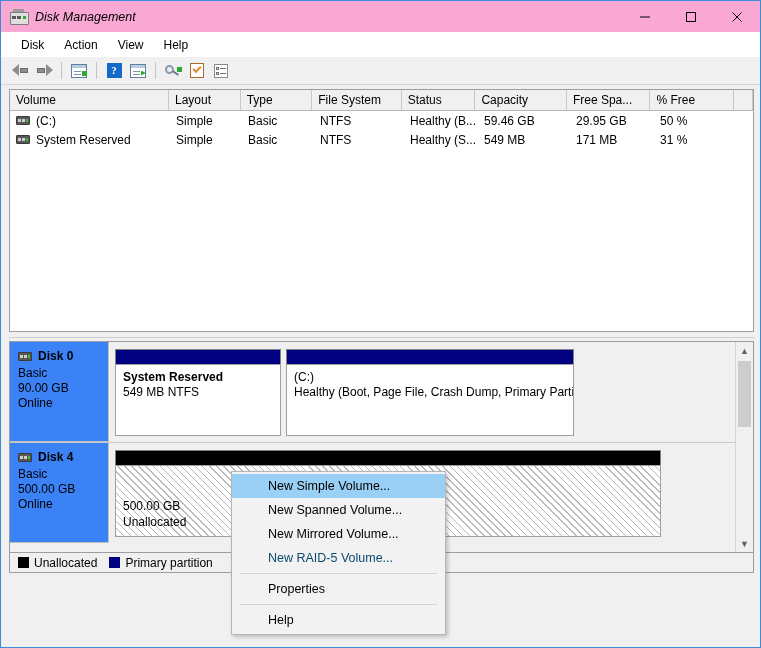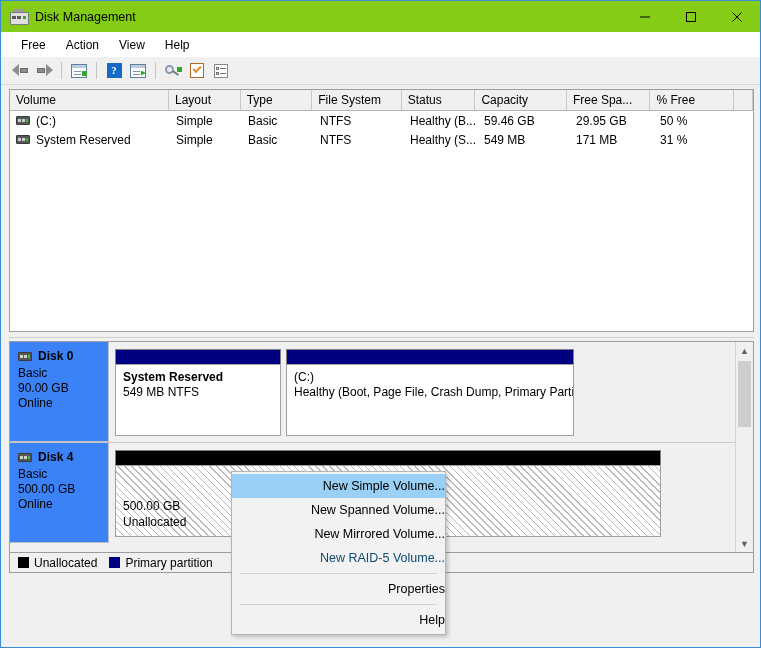--- a/index.html
+++ b/index.html
@@ -8,22 +8,23 @@
     font-family:"Liberation Sans","DejaVu Sans",sans-serif;
     font-size:12px;color:#000;background:#f0f0f0;
   }
   #app{
     position:relative;width:761px;height:648px;box-sizing:border-box;
     border:1px solid #3b8bd9;background:#f0f0f0;
   }
 
   
   .titlebar{
-    height:31px;background:#84cc16;display:flex;align-items:center;
+    height:31px;background:#f9a8d4;display:flex;align-items:center;
     position:relative;
+    font-style:italic;
   }
   .title-icon{width:18px;height:16px;margin-left:9px;margin-right:7px;position:relative;flex:none;}
   .title-icon .body{position:absolute;left:0;top:3px;width:17px;height:11px;background:#dfdfdf;border:1px solid #7b7b7b;border-radius:1px;}
   .title-icon .slot1{position:absolute;left:2px;top:7px;width:4px;height:3px;background:#5a5a5a;}
   .title-icon .slot2{position:absolute;left:7px;top:7px;width:4px;height:3px;background:#5a5a5a;}
   .title-icon .led{position:absolute;left:13px;top:7px;width:3px;height:3px;background:#2ea82e;}
   .title-icon .top{position:absolute;left:3px;top:0px;width:11px;height:4px;background:#9a9a9a;border-radius:1px 1px 0 0;}
   .title-text{font-size:12.5px;color:#000;}
   .win-controls{position:absolute;right:0;top:0;height:31px;display:flex;}
   .wbtn{width:46px;height:31px;display:flex;align-items:center;justify-content:center;}
@@ -119,21 +120,21 @@
           display:flex;align-items:center;padding-left:8px;}
   .lg{display:flex;align-items:center;margin-right:12px;font-size:12px;}
   .sw{width:11px;height:11px;margin-right:5px;border:1px solid #000;box-sizing:border-box;}
   .sw.black{background:#000;}
   .sw.blue{background:#000080;border-color:#000080;}
 
   
   .ctxmenu{position:absolute;left:230px;top:470px;width:215px;background:#f2f2f2;
            border:1px solid #b5b5b5;box-sizing:border-box;padding:2px 0;z-index:50;
            box-shadow:2px 2px 4px rgba(0,0,0,0.22);}
-  .ctxitem{height:24px;line-height:24px;padding-left:36px;font-size:12.5px;color:#000;white-space:nowrap;text-align:right;}
+  .ctxitem{height:24px;line-height:24px;padding-left:36px;font-size:12.5px;color:#000;white-space:nowrap;}
   .ctxitem.sel{background:#9ad0f5;}
   .ctxitem.dis{color:#0c4a6e;}
   .ctxsep{height:1px;background:#d3d3d3;margin:3px 8px 3px 8px;}
 </style>
 </head>
 <body>
 
 <div id="app">
 
   <div class="titlebar">
@@ -159,21 +160,21 @@
       <div class="wbtn close">
         <svg width="12" height="12" viewBox="0 0 12 12">
             <line x1="1.5" y1="1.5" x2="10.5" y2="10.5" stroke="#000" stroke-width="1"></line>
             <line x1="10.5" y1="1.5" x2="1.5" y2="10.5" stroke="#000" stroke-width="1"></line>
           </svg>
       </div>
     </div>
   </div>
 
   <div class="menubar">
-    <div class="menuitem">Free</div>
+    <div class="menuitem">Disk</div>
     <div class="menuitem">Action</div>
     <div class="menuitem">View</div>
     <div class="menuitem">Help</div>
   </div>
 
   <div class="toolbar">
     <div class="tbtn">
       <span class="arrow left">
           <span class="head"></span>
           <span class="shaft"></span>

